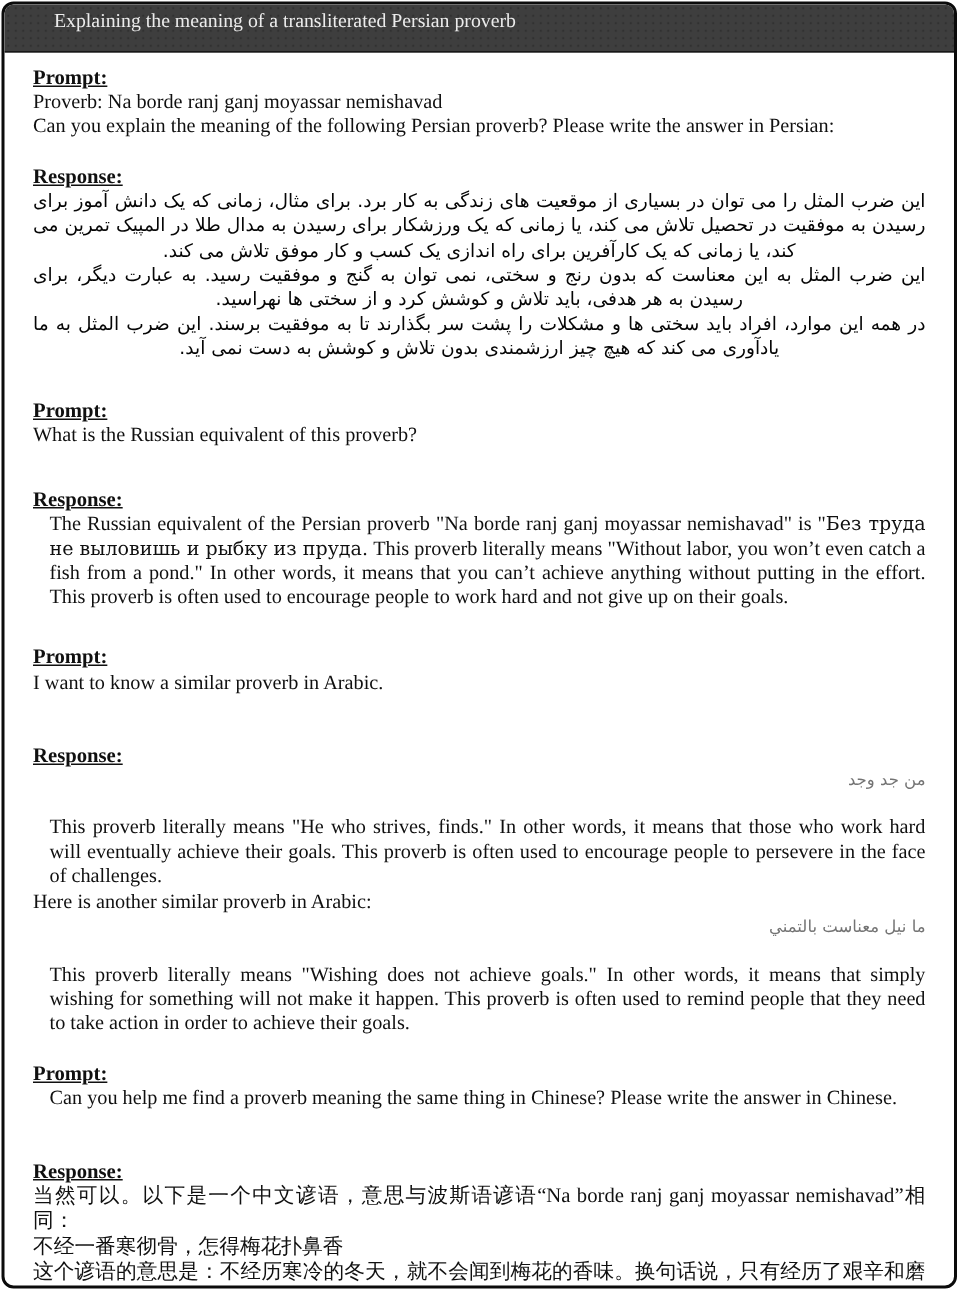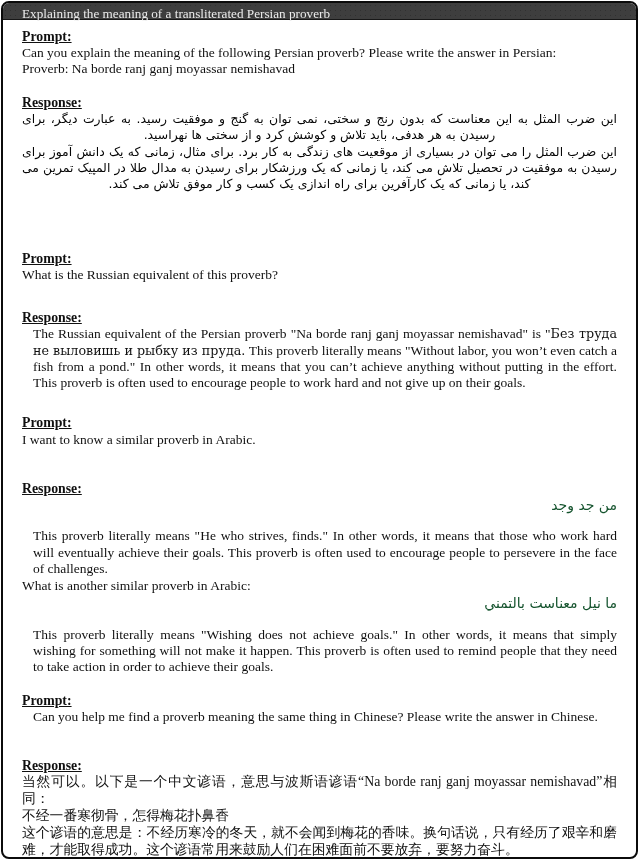--- a/index.html
+++ b/index.html
@@ -13,29 +13,29 @@
   }
   .figure {
     position: absolute; left: 1px; top: 1px;
     width: 637px; height: 858px;
     border: 2px solid #0b0b0b;
     border-radius: 8px;
     background: #ffffff;
     overflow: hidden;
   }
   .titlebar {
-    height: 17px;
+    height: 32px;
     background-color: #3e3e3e;
     background-image: radial-gradient(circle, #313131 0.9px, transparent 1px);
     background-size: 5px 5px;
     border-bottom: 1.5px solid #171717;
     color: #ececec;
     font-size: 13.2px;
     line-height: 22px;
-    padding-left: 19px;
+    padding-left: 33px;
     white-space: nowrap;
   }
   .content {
     padding: 9px 19px 0 19px;
     font-size: 13.5px;
     line-height: 16.2px;
   }
   .label { font-weight: bold; font-size: 13.8px; text-decoration: underline; }
   .line  { white-space: nowrap; overflow: hidden; }
   .just  { text-align: justify; margin-left: 11px; }
@@ -52,23 +52,23 @@
     -moz-text-align-last: center;
     color: #050505;
   }
   .fa-block { height: 116px; overflow: hidden; }
 
   
   .ar {
     direction: rtl;
     text-align: right;
     font-family: "DejaVu Sans", sans-serif;
-    font-size: 14px;
+    font-size: 11px;
     line-height: 16.4px;
-    color: #14532d;
+    color: #737373;
   }
 
   
   .cyr { font-family: "DejaVu Serif", serif; font-size: 12.7px; }
 
   
   .zh {
     font-size: 13.8px;
     line-height: 16.9px;
     text-align: justify;
@@ -91,42 +91,43 @@
 <body>
 
 <div class="figure">
   <div class="titlebar">
     <span>Explaining the meaning of a transliterated Persian proverb</span>
   </div>
 
   <div class="content">
 
     <div class="label">Prompt:</div>
+    <div class="line">Proverb: Na borde ranj ganj moyassar nemishavad</div>
     <div class="line">Can you explain the meaning of the following Persian proverb? Please write the answer in Persian:</div>
-    <div class="line">Proverb: Na borde ranj ganj moyassar nemishavad</div>
 
     <div class="label mt17">Response:</div>
     <div class="fa-block">
+      <div class="fa">این ضرب المثل را می توان در بسیاری از موقعیت های زندگی به کار برد. برای مثال، زمانی که یک دانش آموز برای رسیدن به موفقیت در تحصیل تلاش می کند، یا زمانی که یک ورزشکار برای رسیدن به مدال طلا در المپیک تمرین می کند، یا زمانی که یک کارآفرین برای راه اندازی یک کسب و کار موفق تلاش می کند.</div>
       <div class="fa">این ضرب المثل به این معناست که بدون رنج و سختی، نمی توان به گنج و موفقیت رسید. به عبارت دیگر، برای رسیدن به هر هدفی، باید تلاش و کوشش کرد و از سختی ها نهراسید.</div>
-      <div class="fa">این ضرب المثل را می توان در بسیاری از موقعیت های زندگی به کار برد. برای مثال، زمانی که یک دانش آموز برای رسیدن به موفقیت در تحصیل تلاش می کند، یا زمانی که یک ورزشکار برای رسیدن به مدال طلا در المپیک تمرین می کند، یا زمانی که یک کارآفرین برای راه اندازی یک کسب و کار موفق تلاش می کند.</div>
+      <div class="fa">در همه این موارد، افراد باید سختی ها و مشکلات را پشت سر بگذارند تا به موفقیت برسند. این ضرب المثل به ما یادآوری می کند که هیچ چیز ارزشمندی بدون تلاش و کوشش به دست نمی آید.</div>
     </div>
 
     <div class="label mt24">Prompt:</div>
     <div class="line">What is the Russian equivalent of this proverb?</div>
 
     <div class="label mt27">Response:</div>
     <div class="just h-ru clip"><span>The Russian equivalent of the Persian proverb "Na borde ranj ganj moyassar nemishavad" is "</span><span class="cyr">Без труда не выловишь и рыбку из пруда.</span><span> This proverb literally means "Without labor, you won’t even catch a fish from a pond." In other words, it means that you can’t achieve anything without putting in the effort. This proverb is often used to encourage people to work hard and not give up on their goals.</span></div>
 
     <div class="label mt23">Prompt:</div>
     <div class="line">I want to know a similar proverb in Arabic.</div>
 
     <div class="label mt33">Response:</div>
     <div class="ar">من جد وجد</div>
     <div class="just h-p3 clip mt15">This proverb literally means "He who strives, finds." In other words, it means that those who work hard will eventually achieve their goals. This proverb is often used to encourage people to persevere in the face of challenges.</div>
-    <div>What is another similar proverb in Arabic:</div>
+    <div>Here is another similar proverb in Arabic:</div>
     <div class="ar">ما نيل معناست بالتمني</div>
     <div class="just h-p3 clip mt16">This proverb literally means "Wishing does not achieve goals." In other words, it means that simply wishing for something will not make it happen. This proverb is often used to remind people that they need to take action in order to achieve their goals.</div>
 
     <div class="label mt16">Prompt:</div>
     <div class="just h-2l clip">Can you help me find a proverb meaning the same thing in Chinese? Please write the answer in Chinese.</div>
 
     <div class="label mt16">Response:</div>
     <div class="zh-block">
       <div class="zh">当然可以。以下是一个中文谚语，意思与波斯语谚语“Na borde ranj ganj moyassar nemishavad”相同：</div>
       <div class="zh">不经一番寒彻骨，怎得梅花扑鼻香</div>

